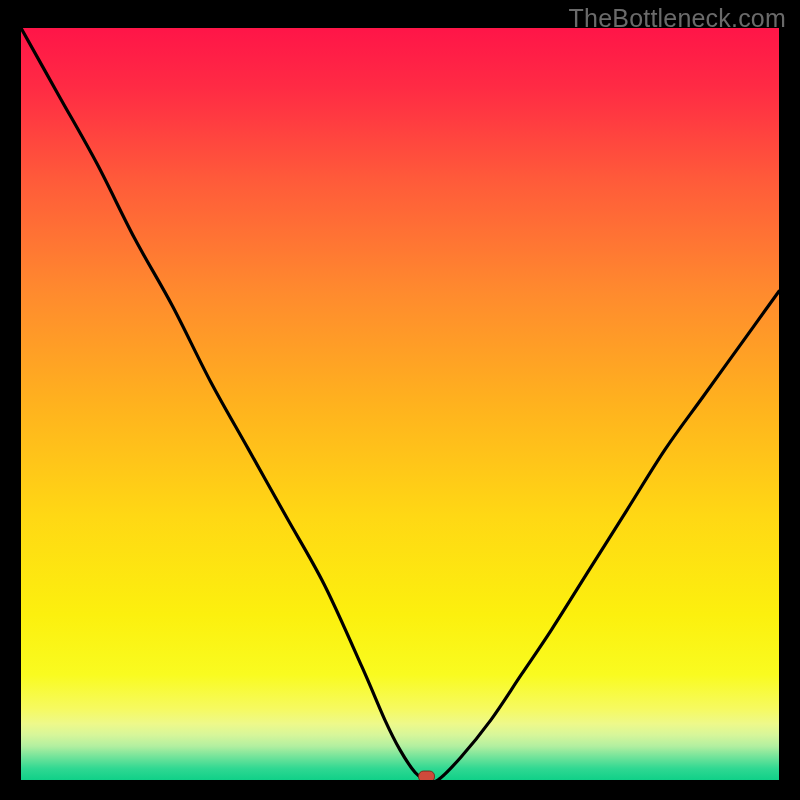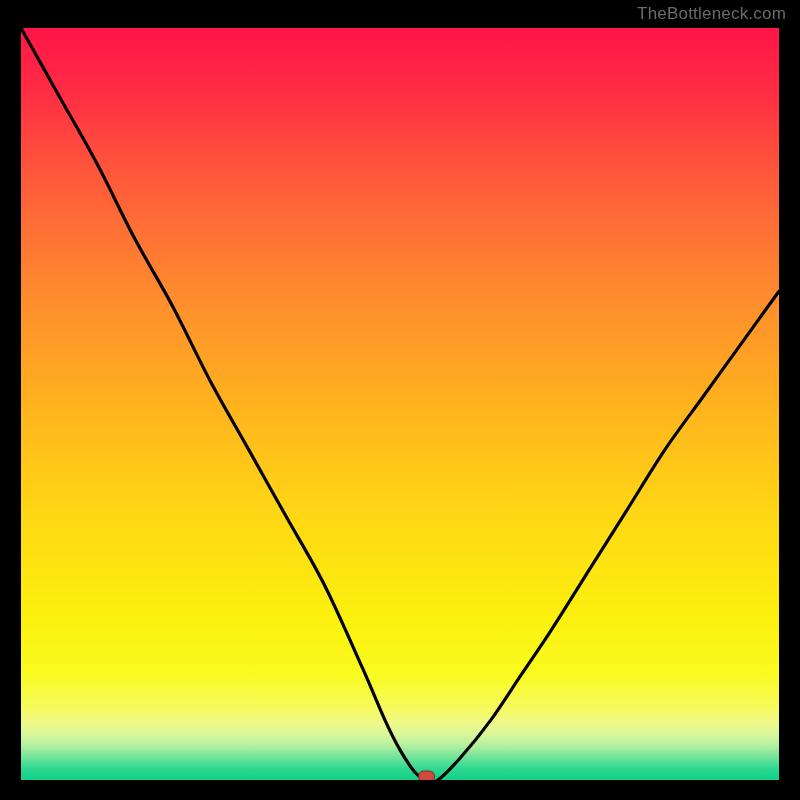--- a/index.html
+++ b/index.html
@@ -15,21 +15,21 @@
     position: relative;
     width: 800px;
     height: 800px;
     background: #000;
   }
   .watermark {
     position: absolute;
     top: 4px;
     right: 14px;
     color: #6a6a6a;
-    font-size: 17px;
+    font-size: 25px;
     font-weight: 400;
     letter-spacing: 0.2px;
     z-index: 50;
   }
   .plot-wrap {
     position: absolute;
     left: 21px;
     top: 28px;
     width: 758px;
     height: 752px;

